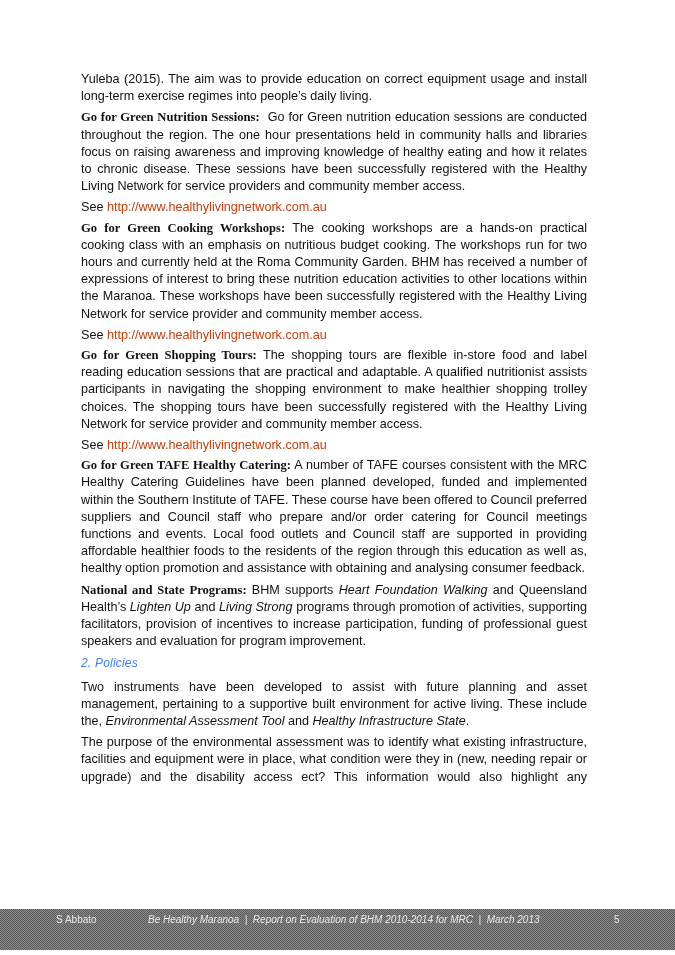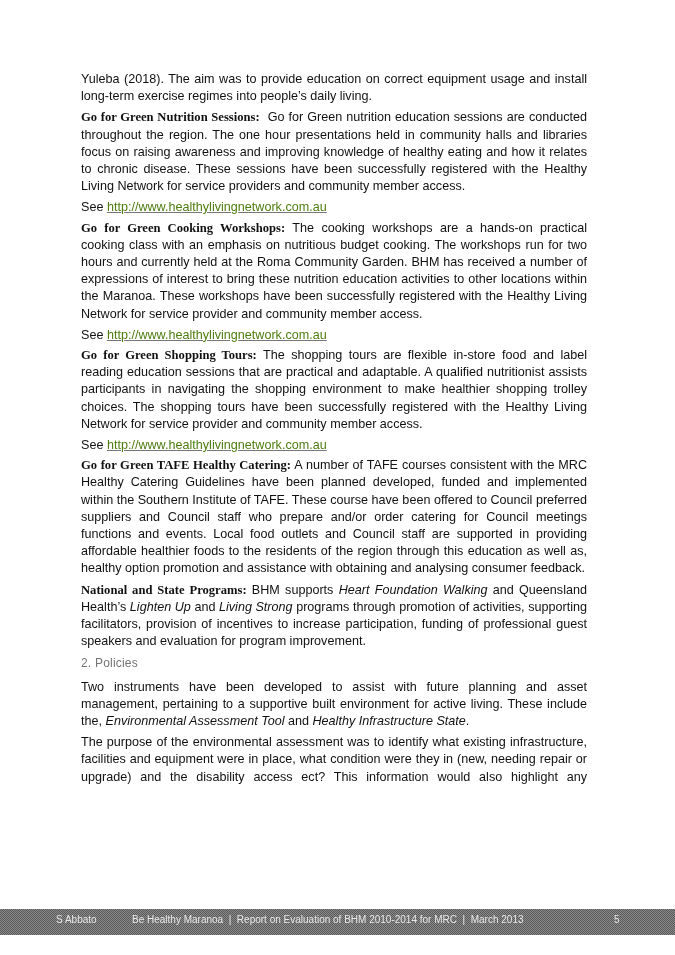--- a/index.html
+++ b/index.html
@@ -1,40 +1,40 @@
 <!DOCTYPE html>
 <html><head>
 <meta charset="utf-8">
 <style>
   html, body { margin: 0; padding: 0; background: #ffffff; }
   body { width: 675px; height: 955px; position: relative; overflow: hidden;
          font-family: "Liberation Sans", sans-serif; color: #111; }
   .page { position: absolute; left: 81px; top: 71px; width: 506px; }
   p { margin: 0 0 4px 0; font-size: 12.6px; line-height: 17.2px; text-align: justify; }
   p.see { text-align: left; margin-bottom: 3px; }
-  .link { color: #4d7c0f; text-decoration: underline; text-decoration-color: #777; }
-  .heading { color: #737373; font-size: 12px; margin: 0 0 8px 0; line-height: 16px; letter-spacing: 0.2px; }
+  .link { color: #c2410c; text-decoration-color: #777; }
+  .heading { font-style: italic; color: #3b82f6; font-size: 12px; margin: 0 0 8px 0; line-height: 16px; letter-spacing: 0.2px; }
   b { font-weight: bold; font-family: Liberation Serif, serif; }
-  .footer { position: absolute; left: 0; top: 909px; width: 675px; height: 26px;
+  .footer { position: absolute; left: 0; top: 909px; width: 675px; height: 41px;
             background-color: #8a8a8a;
             background-image:
               linear-gradient(45deg, #5a5a5a 25%, transparent 25%, transparent 75%, #5a5a5a 75%),
               linear-gradient(45deg, #5a5a5a 25%, transparent 25%, transparent 75%, #5a5a5a 75%);
             background-size: 2px 2px; background-position: 0 0, 1px 1px;
             color: #e8e8e8; font-size: 10px; }
   .footer span { position: absolute; top: 5px; white-space: nowrap; text-shadow: 0 0 1px #777; }
   .f-author { left: 56px; }
-  .f-title { left: 132px; }
+  .f-title { left: 148px; font-style: italic; }
   .f-page { left: 614px; }
 </style>
 </head>
 <body>
 
 <div class="page">
-  <p>Yuleba (2018). The aim was to provide education on correct equipment usage and install long-term exercise regimes into people’s daily living.</p>
+  <p>Yuleba (2015). The aim was to provide education on correct equipment usage and install long-term exercise regimes into people’s daily living.</p>
 
   <p><b>Go for Green Nutrition Sessions:</b><span style="white-space:pre-wrap">  Go for Green nutrition education sessions are conducted throughout the region. The one hour presentations held in community halls and libraries focus on raising awareness and improving knowledge of healthy eating and how it relates to chronic disease. These sessions have been successfully registered with the Healthy Living Network for service providers and community member access.</span></p>
   <p class="see"><span style="white-space:pre">See </span><a class="link">http://www.healthylivingnetwork.com.au</a></p>
 
   <p><b>Go for Green Cooking Workshops:</b><span> The cooking workshops are a hands-on practical cooking class with an emphasis on nutritious budget cooking. The workshops run for two hours and currently held at the Roma Community Garden. BHM has received a number of expressions of interest to bring these nutrition education activities to other locations within the Maranoa. These workshops have been successfully registered with the Healthy Living Network for service provider and community member access.</span></p>
   <p class="see"><span style="white-space:pre">See </span><a class="link">http://www.healthylivingnetwork.com.au</a></p>
 
   <p><b>Go for Green Shopping Tours:</b><span> The shopping tours are flexible in-store food and label reading education sessions that are practical and adaptable. A qualified nutritionist assists participants in navigating the shopping environment to make healthier shopping trolley choices. The shopping tours have been successfully registered with the Healthy Living Network for service provider and community member access.</span></p>
   <p class="see"><span style="white-space:pre">See </span><a class="link">http://www.healthylivingnetwork.com.au</a></p>
 

